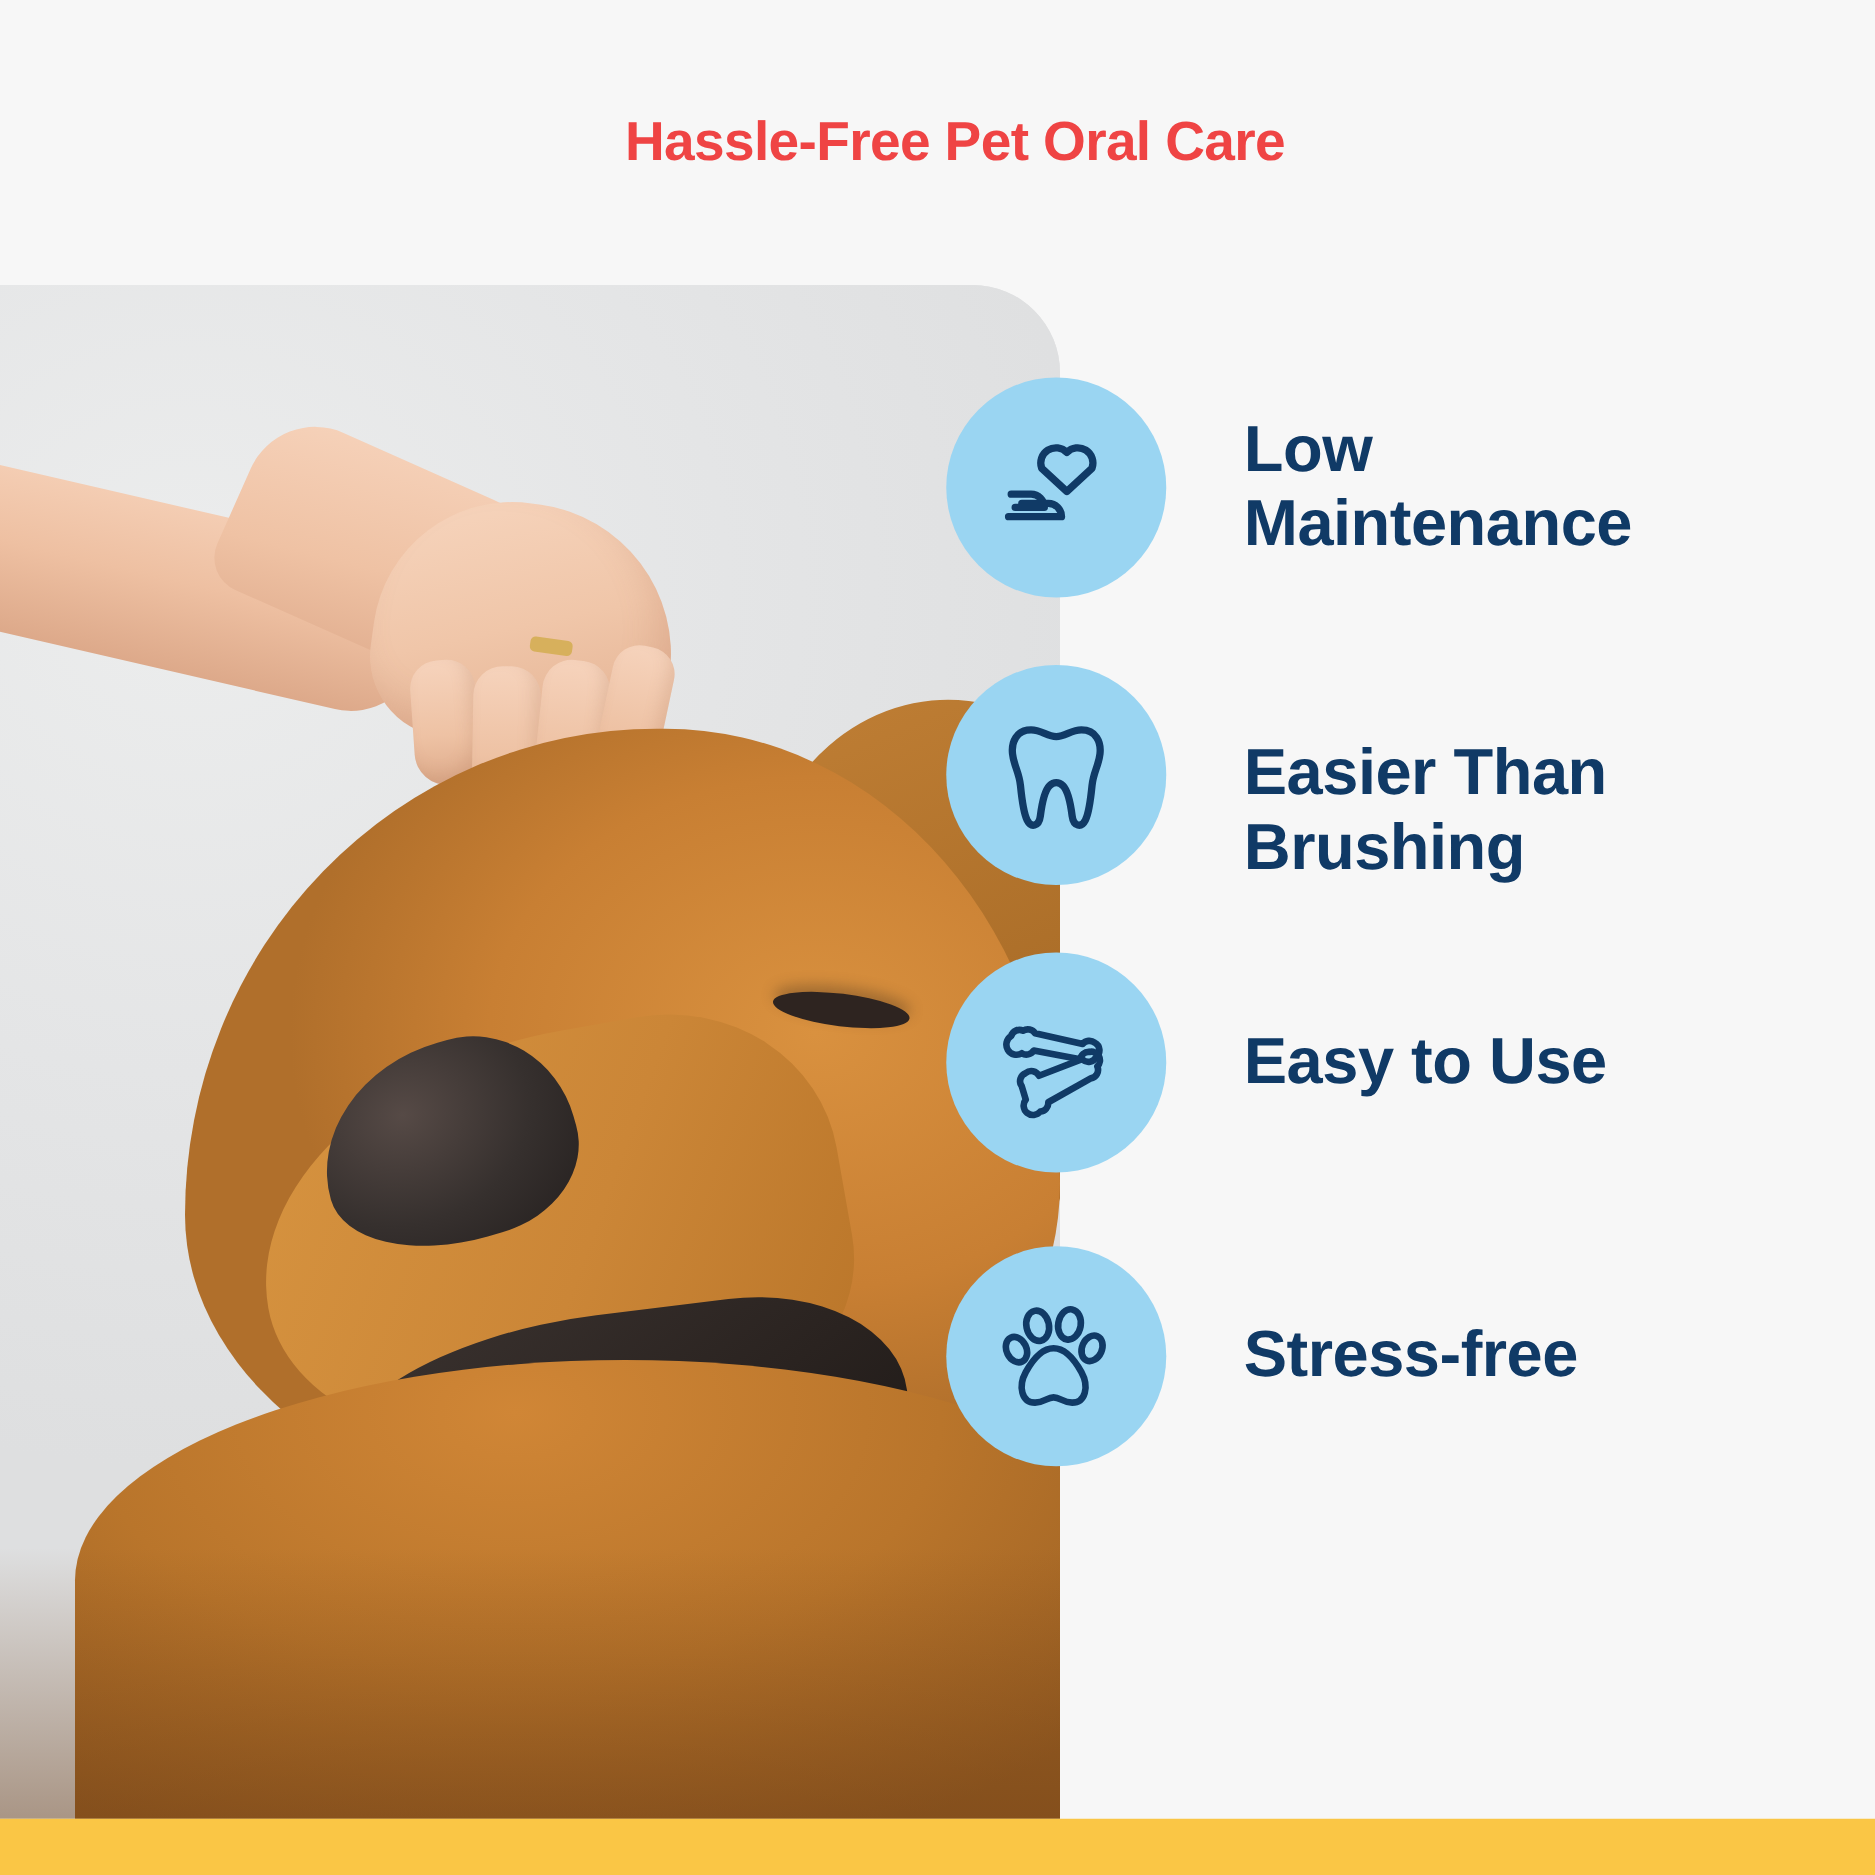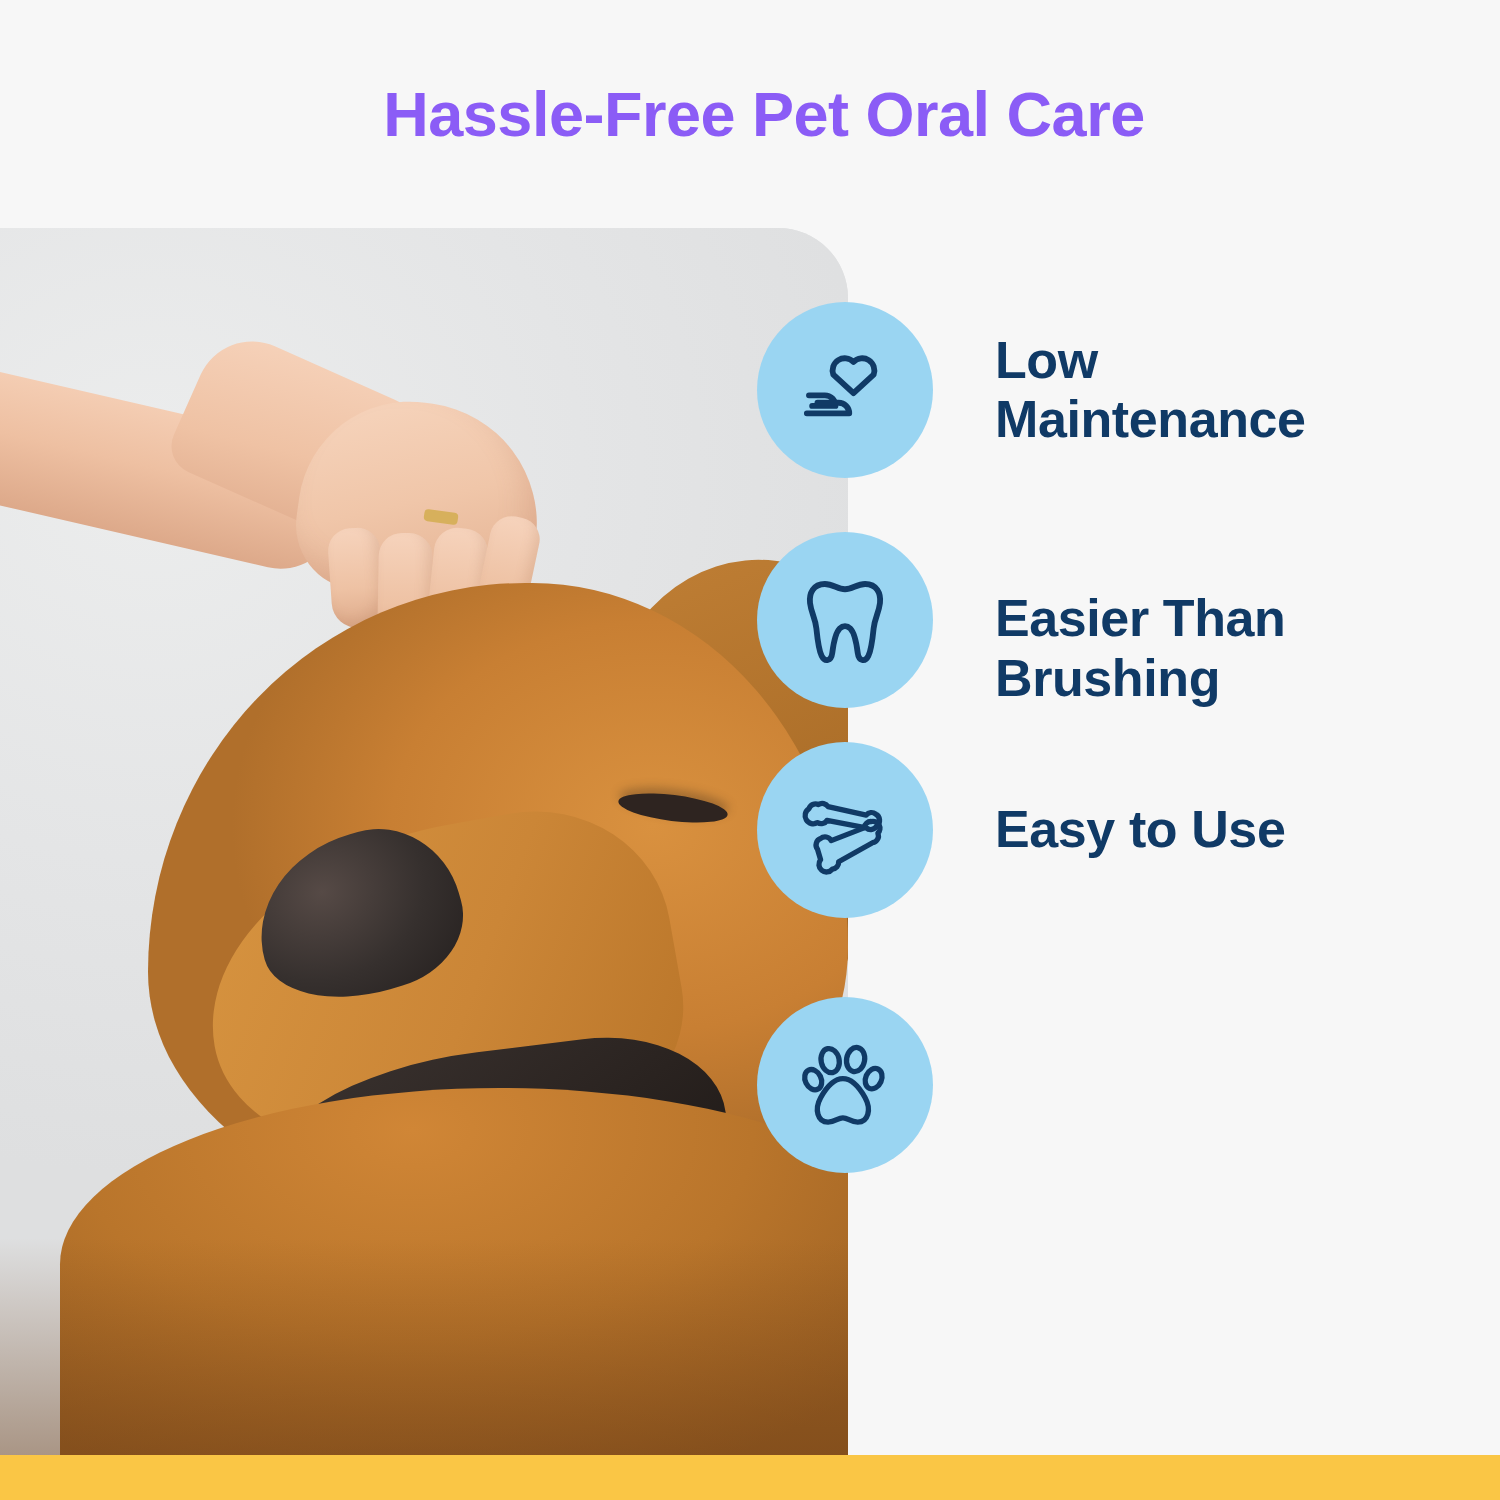--- a/index.html
+++ b/index.html
@@ -27,23 +27,23 @@
     left: 0;
     top: 0;
     width: 1500px;
     height: 228px;
     display: flex;
     align-items: center;
     justify-content: center;
     background: #f7f7f7;
   }
   .title-text {
-    font-size: 63px;
+    font-size: 44px;
     font-weight: bold;
-    color: #8b5cf6;
+    color: #ef4444;
     letter-spacing: -0.5px;
     line-height: 1;
     white-space: nowrap;
     margin-left: 28px;
   }
 
   
   .photo-panel {
     position: absolute;
     left: 0;
@@ -322,21 +322,21 @@
                    C31 90 37 89 38 81 C39 73 41 62 45 58 C48 55 52 55 55 58
                    C59 62 61 73 62 81 C63 89 69 90 72 84 C75 78 76 68 77 58
                    C78 48 82 43 83 34 C84 25 80 16 69 16
                    C61 16 57 21 50 21 C43 21 39 16 31 16 Z"></path>
         </svg>
       </div>
       <div class="feature-label">Easier Than
 Brushing</div>
     </div>
 
-    <div class="feature-row" style="left:757px; top:742px;">
+    <div class="feature-row" style="left:757px; top:762px;">
       <div class="icon-circle">
         <svg viewBox="0 0 100 100" fill="none" stroke="#103a66" stroke-width="5" stroke-linecap="round" stroke-linejoin="round">
 
           <path d="M16 30 a6.5 6.5 0 0 1 9 -4 a6.5 6.5 0 0 1 9 2
                    L70 36 a6.5 6.5 0 0 1 9 -1 a6.5 6.5 0 0 1 1 11
                    a6.5 6.5 0 0 1 -10 2 L33 41 a6.5 6.5 0 0 1 -9 2
                    a6.5 6.5 0 0 1 -8 -13 Z"></path>
 
           <path d="M24 68 a6.5 6.5 0 0 1 3 -10 a6.5 6.5 0 0 1 10 2
                    L68 48 a6.5 6.5 0 0 1 7 -6 a6.5 6.5 0 0 1 6 11
@@ -352,20 +352,21 @@
         <svg viewBox="0 0 100 100" fill="none" stroke="#103a66" stroke-width="5" stroke-linecap="round" stroke-linejoin="round">
           <ellipse cx="36" cy="27" rx="8.5" ry="11.5" transform="rotate(-12 36 27)"></ellipse>
           <ellipse cx="60" cy="26" rx="8.5" ry="11.5" transform="rotate(10 60 26)"></ellipse>
           <ellipse cx="20" cy="45" rx="7.5" ry="10" transform="rotate(-26 20 45)"></ellipse>
           <ellipse cx="77" cy="44" rx="7.5" ry="10" transform="rotate(24 77 44)"></ellipse>
           <path d="M48 44 C57 44 64 53 69 62 C75 73 72 85 62 85
                    C55 85 53 81 48 81 C43 81 41 85 34 85
                    C24 85 21 73 27 62 C32 53 39 44 48 44 Z"></path>
         </svg>
       </div>
+      <div class="feature-label">Stress-free</div>
     </div>
 
 
   </div>
 
   <div class="bottom-bar"></div>
 
 </div>
 
 </body></html>

